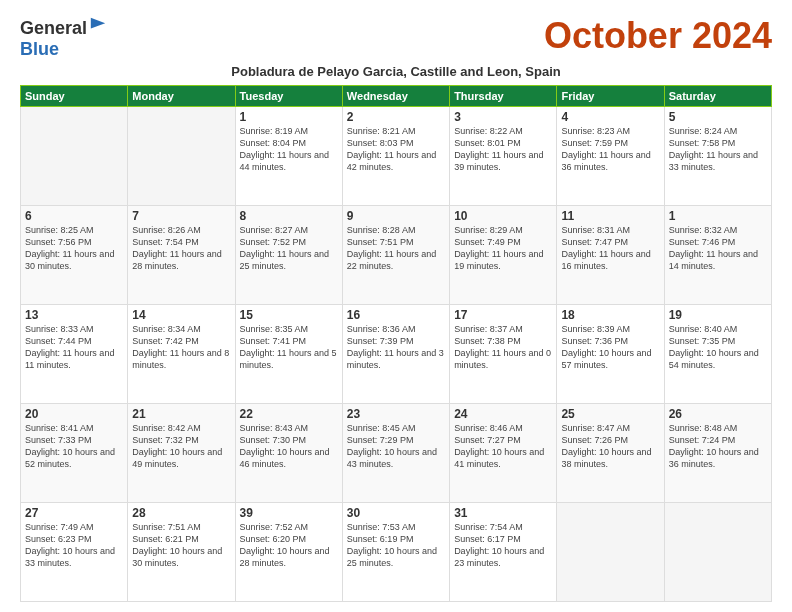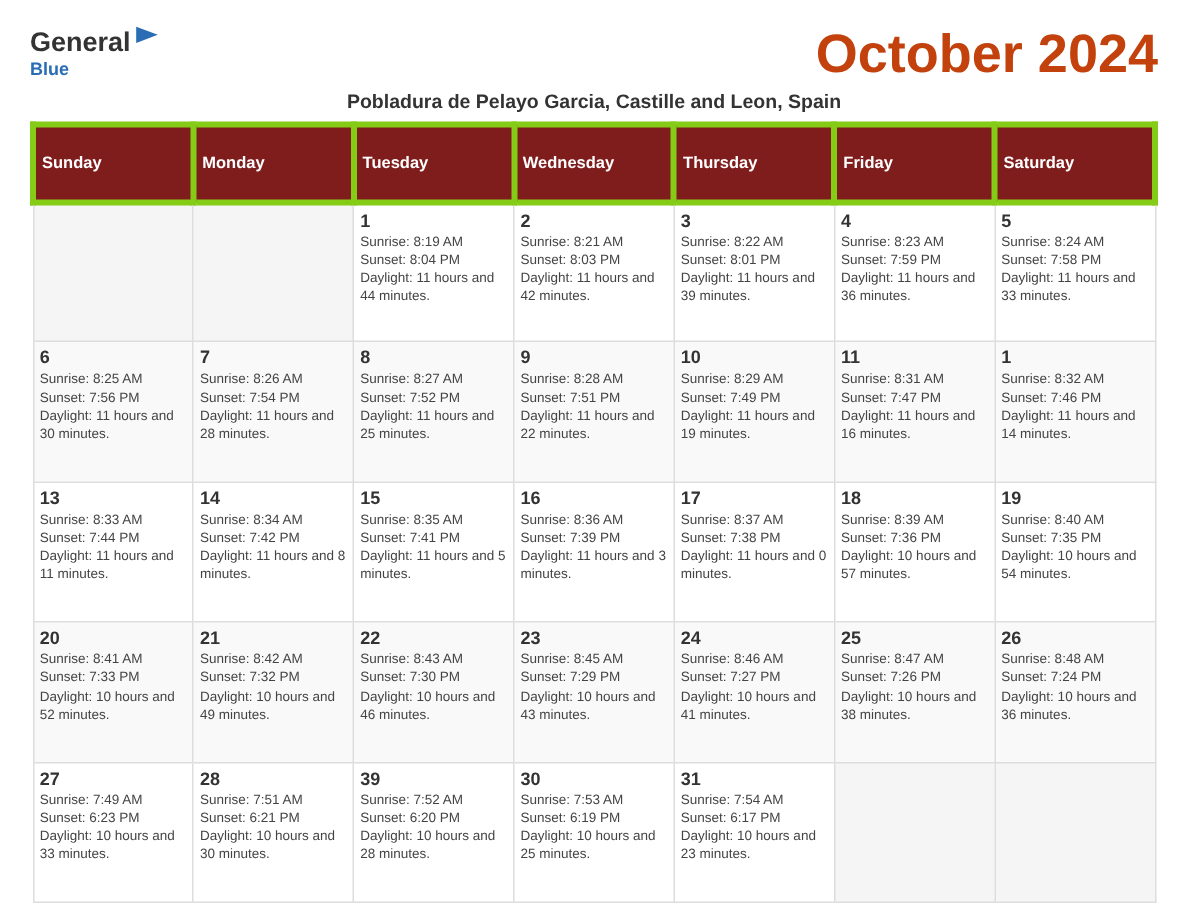--- a/index.html
+++ b/index.html
@@ -32,21 +32,21 @@
       display: flex;
       align-items: baseline;
       gap: 0;
     }
     .logo-general {
       font-size: 18px;
       font-weight: bold;
       color: #333;
     }
     .logo-blue {
-      font-size: 12px;
+      font-size: 18px;
       font-weight: bold;
       color: #2a6db5;
     }
     .logo-icon {
       width: 18px;
       height: 18px;
       margin-left: 2px;
     }
     .title-area {
       text-align: right;
@@ -65,27 +65,27 @@
       margin-bottom: 6px;
     }
     .calendar {
       flex: 1;
       border: 1px solid #ccc;
       border-collapse: collapse;
       width: 100%;
       table-layout: fixed;
     }
     .calendar th {
-      background-color: #7f1d1d;
+      background-color: #15803d;
       color: #fff;
       font-size: 11px;
       font-weight: bold;
-      padding: 18px 4px;
+      padding: 4px 4px;
       text-align: left;
-      border: 4px solid #84cc16;
+      border: 1px solid #84cc16;
     }
     .calendar td {
       vertical-align: top;
       border: 1px solid #ddd;
       padding: 3px 4px;
       font-size: 9.5px;
       color: #333;
       height: 78px;
       background: #fff;
     }

